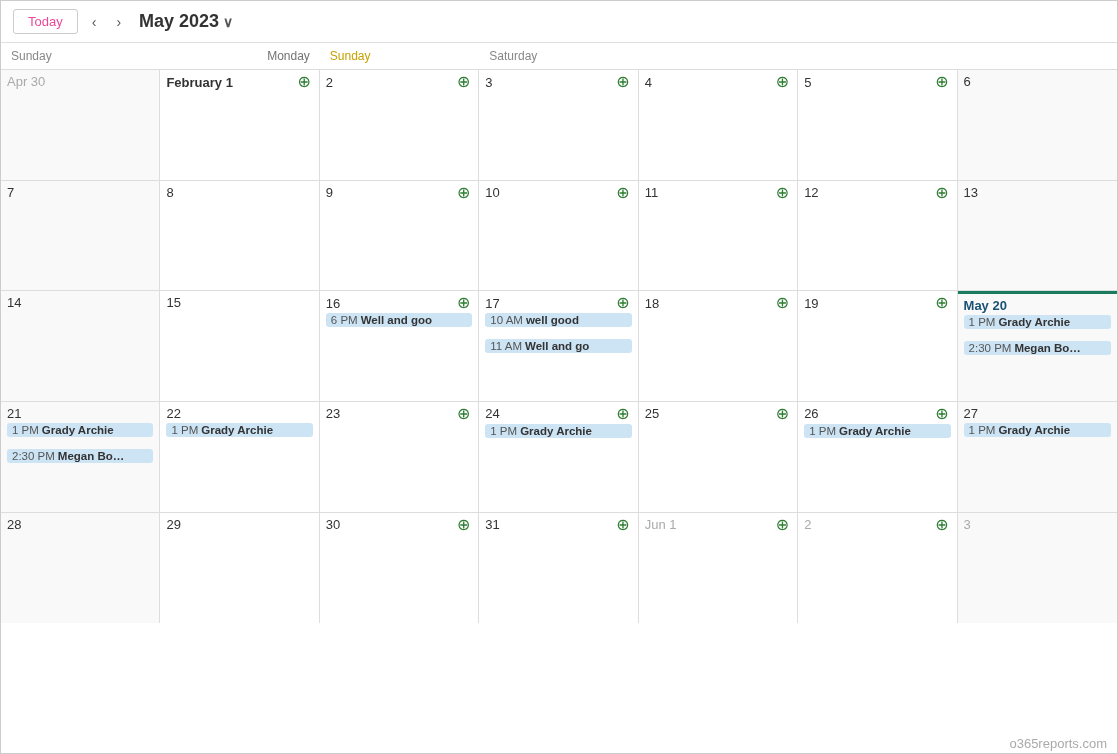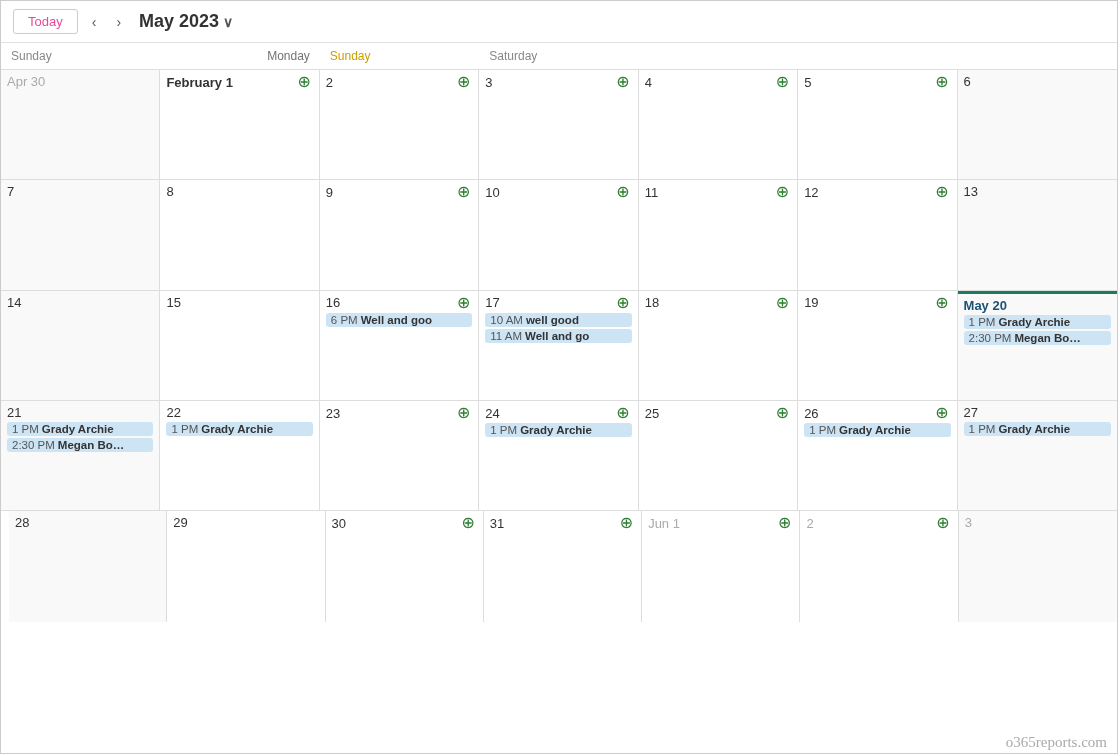--- a/index.html
+++ b/index.html
@@ -80,21 +80,20 @@
       grid-template-rows: repeat(6, 1fr);
       overflow: hidden;
     }
     .week-row {
       display: grid;
       grid-template-columns: repeat(7, 1fr);
       border-bottom: 1px solid #ddd;
     }
     .week-row:last-child {
       border-bottom: none;
-      padding-left: 8px;
     }
     .day-cell {
       border-right: 1px solid #ddd;
       padding: 4px 6px;
       min-height: 0;
       position: relative;
       background: #fff;
       overflow: hidden;
     }
     .day-cell:last-child {
@@ -127,42 +126,41 @@
       cursor: pointer;
       line-height: 1;
       border: none;
       background: none;
       padding: 0 2px;
     }
     .event {
       background: #cde4f5;
       border-radius: 3px;
       padding: 1px 5px;
-      margin-bottom: 2px;
+      margin-bottom: 12px;
       font-size: 11.5px;
       color: #333;
       white-space: nowrap;
       overflow: hidden;
       text-overflow: ellipsis;
       cursor: pointer;
     }
     .event .event-time {
       color: #555;
       margin-right: 3px;
     }
     .event .event-title {
       font-weight: 600;
     }
     .watermark {
       text-align: right;
       padding: 2px 10px;
-      font-size: 15px;
+      font-size: 13px;
       color: #aaa;
       background: #fff;
-      font-family: Liberation Serif, serif;
     }
     .sunday-bg { background: #f9f9f9; }
     .saturday-bg { background: #f9f9f9; }
   </style>
 </head>
 <body>
 
 <div class="calendar-container">
   <div class="toolbar">
     <button class="today-btn">Today</button>

